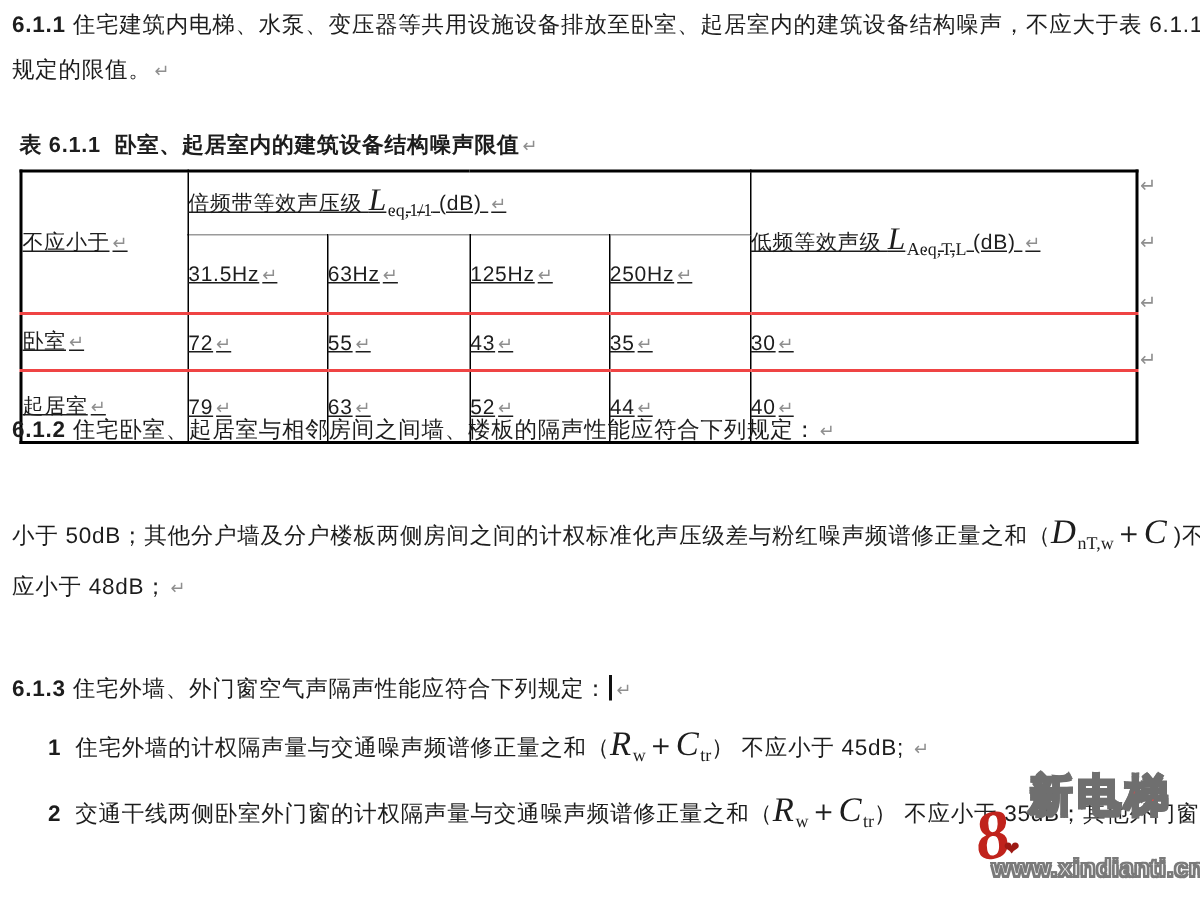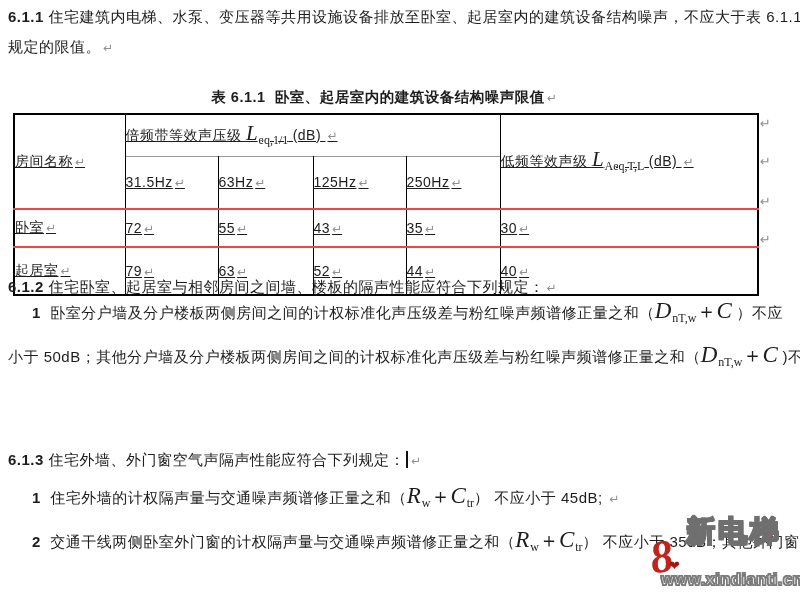--- a/index.html
+++ b/index.html
@@ -13,21 +13,21 @@
     line-height:22px;
   }
   .seg-b{font-weight:bold;}
   .fvar{font-family:"Liberation Serif","DejaVu Serif",serif;letter-spacing:0;}
   .fletter{font-style:italic;font-size:23px;line-height:1;}
   .fsub{font-size:12px;vertical-align:-4px;margin-left:1px;letter-spacing:0;}
   .fop{font-family:"Liberation Serif","DejaVu Serif",serif;font-size:20px;letter-spacing:0;}
   .eoc-mark{color:#8f8f8f;font-size:12px;margin:0 2px;letter-spacing:0;}
   .caret{display:inline-block;width:2px;height:17px;background:#111;vertical-align:-3px;margin:0 1px;}
 
-  .caption{left:13px;top:86px;width:744px;text-align:center;font-size:14.5px;}
+  .caption{left:13px;top:86px;width:744px;text-align:left;font-size:14.5px;}
 
   .noise-table{
     position:absolute;left:13px;top:113px;border-collapse:collapse;table-layout:fixed;
     border:2px solid #000;
   }
   .noise-table td{
     border-left:1px solid #000;border-right:1px solid #000;
     text-align:left;vertical-align:middle;font-size:14px;padding:0;letter-spacing:.5px;text-decoration:underline;
   }
   .noise-table .fletter{font-size:21px;}
@@ -67,21 +67,21 @@
     <colgroup>
       <col style="width:111px">
         <col style="width:93px">
         <col style="width:95px">
       <col style="width:93px">
         <col style="width:94px">
         <col style="width:258px">
     </colgroup>
     <tbody>
       <tr style="height:42px">
-        <td rowspan="2"><span class="seg-t">房间名称</span><span class="eoc-mark">↵</span></td>
+        <td rowspan="2"><span class="seg-t">不应小于</span><span class="eoc-mark">↵</span></td>
         <td colspan="4"><span class="seg-t">倍频带等效声压级 </span><span class="fvar"><span class="fletter">L</span><span class="fsub">eq,1/1</span></span><span class="seg-t"> (dB) </span><span class="eoc-mark">↵</span></td>
         <td rowspan="2"><span class="seg-t">低频等效声级 </span><span class="fvar"><span class="fletter">L</span><span class="fsub">Aeq,T,L</span></span><span class="seg-t"> (dB) </span><span class="eoc-mark">↵</span></td>
       </tr>
       <tr class="freq-row" style="height:53px">
         <td><span class="seg-t">31.5Hz</span><span class="eoc-mark">↵</span></td>
         <td><span class="seg-t">63Hz</span><span class="eoc-mark">↵</span></td>
         <td><span class="seg-t">125Hz</span><span class="eoc-mark">↵</span></td>
         <td><span class="seg-t">250Hz</span><span class="eoc-mark">↵</span></td>
       </tr>
       <tr class="data-row" style="height:38px">
@@ -102,22 +102,22 @@
       </tr>
     </tbody>
   </table>
 
   <span class="row-mark" style="left:760px;top:116px">↵</span>
   <span class="row-mark" style="left:760px;top:154px">↵</span>
   <span class="row-mark" style="left:760px;top:194px">↵</span>
   <span class="row-mark" style="left:760px;top:232px">↵</span>
 
   <div class="line" style="left:8px;top:276px"><span class="seg-b">6.1.2</span><span class="seg-t"> 住宅卧室、起居室与相邻房间之间墙、楼板的隔声性能应符合下列规定：</span><span class="eoc-mark">↵</span></div>
-  <div class="line" style="left:32px;top:299px"><span class="seg-b">1</span><span class="seg-t">  卧室分户墙及分户楼板两侧房间之间的计权标准化声压级差与粉红噪声频谱修正量之和（</span><span class="fvar"><span class="fletter">D</span><span class="fsub">nT,w</span></span><span class="fop">＋</span><span class="fvar"><span class="fletter">C</span></span><span class="seg-t"> ）不应</span></div>
   <div class="line" style="left:8px;top:343px"><span class="seg-t">小于 50dB；其他分户墙及分户楼板两侧房间之间的计权标准化声压级差与粉红噪声频谱修正量之和（</span><span class="fvar"><span class="fletter">D</span><span class="fsub">nT,w</span></span><span class="fop">＋</span><span class="fvar"><span class="fletter">C</span></span><span class="seg-t"> )不</span></div>
+  <div class="line" style="left:8px;top:381px"><span class="seg-t">应小于 48dB；</span><span class="eoc-mark">↵</span></div>
 
   <div class="line" style="left:8px;top:449px"><span class="seg-b">6.1.3</span><span class="seg-t"> 住宅外墙、外门窗空气声隔声性能应符合下列规定：</span><span class="caret"></span><span class="eoc-mark">↵</span></div>
   <div class="line" style="left:32px;top:484px"><span class="seg-b">1</span><span class="seg-t">  住宅外墙的计权隔声量与交通噪声频谱修正量之和（</span><span class="fvar"><span class="fletter">R</span><span class="fsub">w</span></span><span class="fop">＋</span><span class="fvar"><span class="fletter">C</span><span class="fsub">tr</span></span><span class="seg-t">） 不应小于 45dB; </span><span class="eoc-mark">↵</span></div>
   <div class="line" style="left:32px;top:528px"><span class="seg-b">2</span><span class="seg-t">  交通干线两侧卧室外门窗的计权隔声量与交通噪声频谱修正量之和（</span><span class="fvar"><span class="fletter">R</span><span class="fsub">w</span></span><span class="fop">＋</span><span class="fvar"><span class="fletter">C</span><span class="fsub">tr</span></span><span class="seg-t">） 不应小于 35dB；其他外门窗</span></div>
 
   <div>
     <span class="wm-8">8</span>
     <span class="wm-heart">❤</span>
     <span class="wm-brand">新电梯</span>
     <span class="wm-url">www.xindianti.cn</span>

